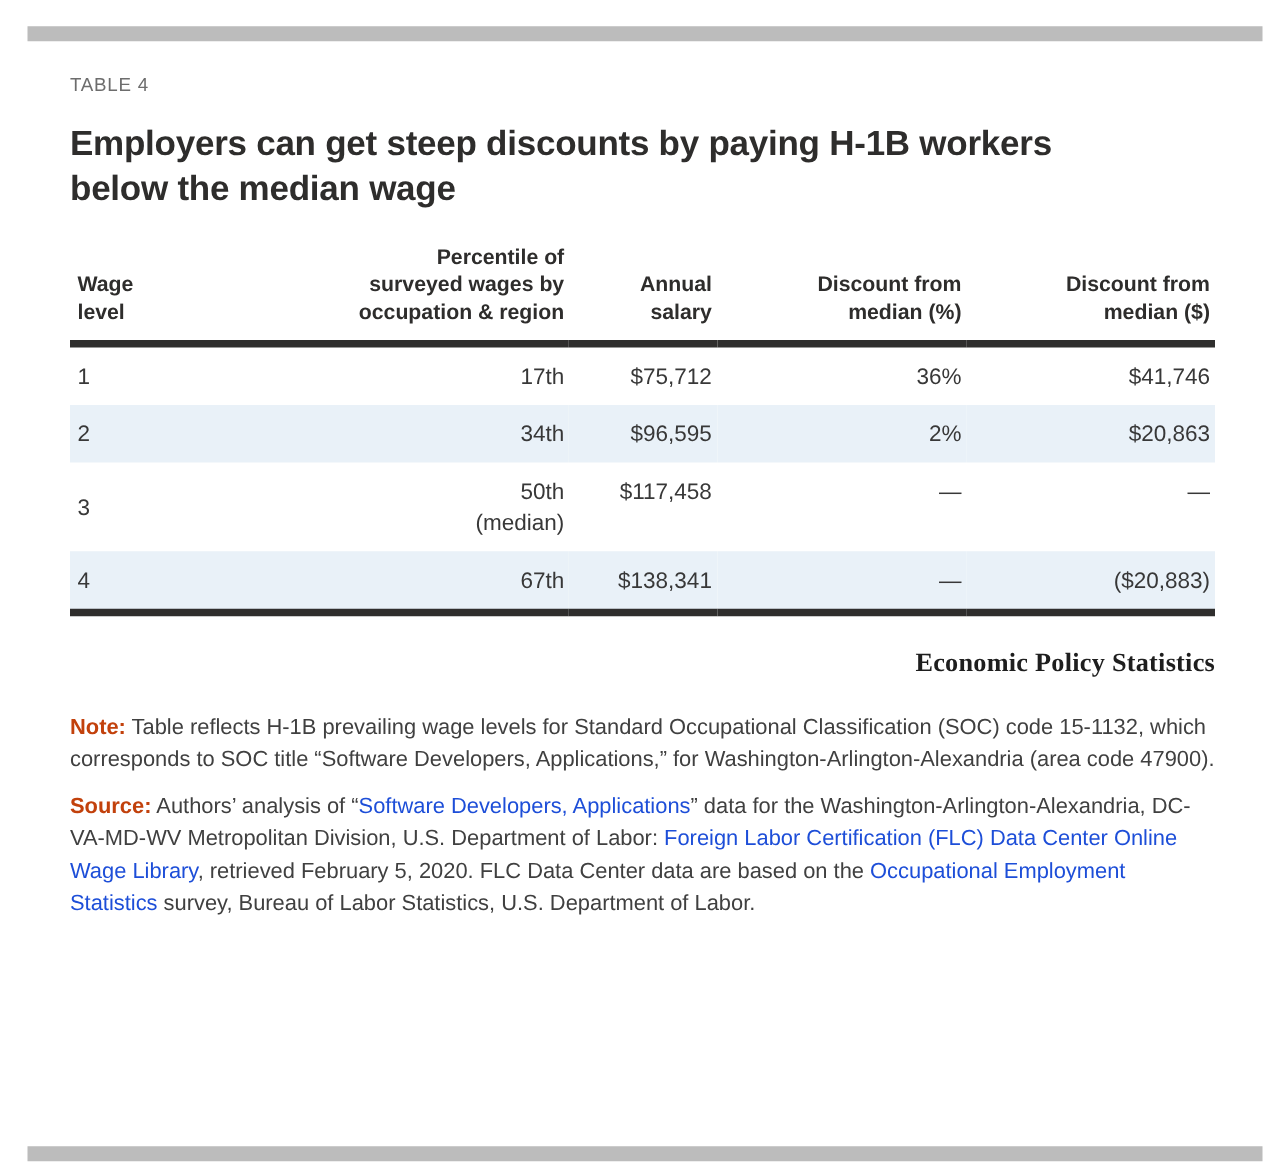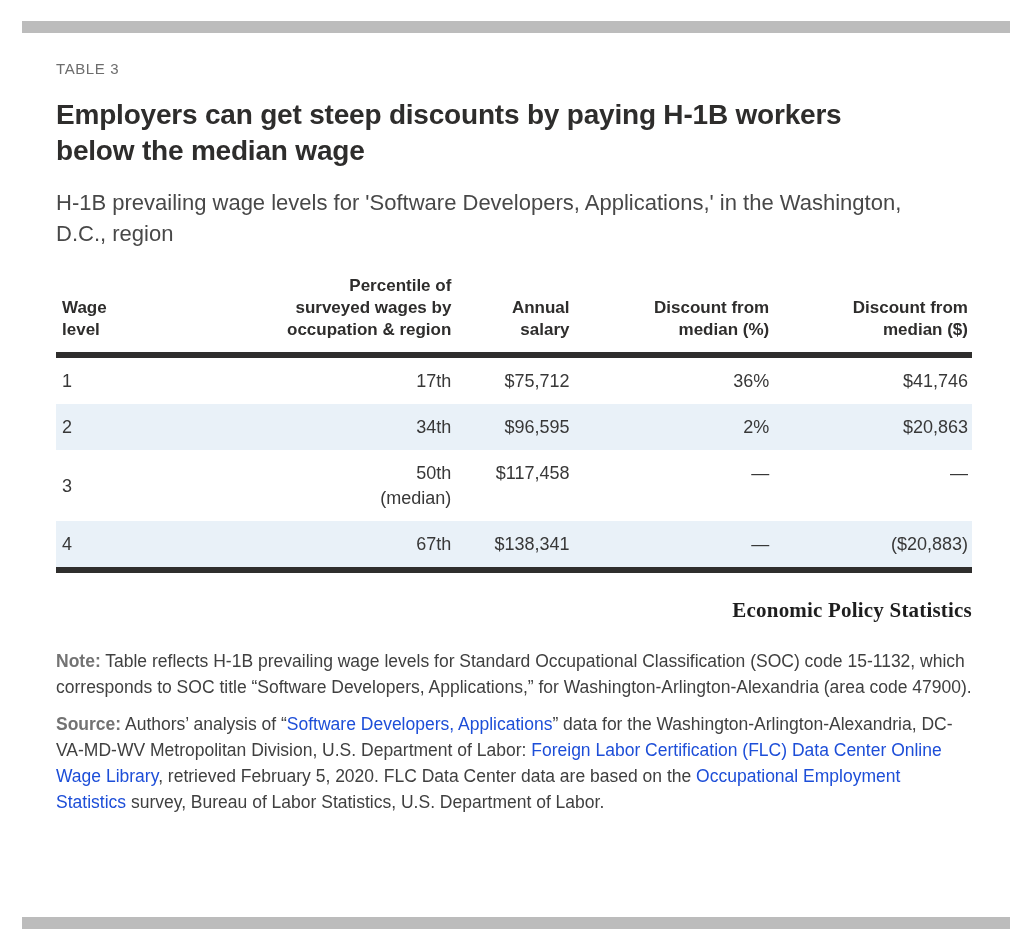--- a/index.html
+++ b/index.html
@@ -70,32 +70,31 @@
     font-size: 21px; font-weight: 700; color: #1e1e1e;
     letter-spacing: 0.2px;
   }
 
   p.footnote {
     margin-top: 25px;
     font-size: 17.5px; line-height: 26px; color: #404040;
     max-width: 918px;
   }
   p.footnote + p.footnote { margin-top: 11px; }
-  p.footnote strong { color: #737373; }
+  p.footnote strong { color: #c2410c; }
   .link { color: #1d4ed8; cursor: pointer; text-align: right; }
 </style>
 </head>
 <body>
 
 <div class="rule rule-top"></div>
 
 <div class="content">
-  <div class="kicker">TABLE 3</div>
+  <div class="kicker">TABLE 4</div>
   <h1 class="title">Employers can get steep discounts by paying H-1B workers below the median wage</h1>
-  <p class="subtitle">H-1B prevailing wage levels for 'Software Developers, Applications,' in the Washington, D.C., region</p>
 
   <table class="wage-table">
     <colgroup>
       <col style="width:14%">
       <col style="width:29.6%">
       <col style="width:12.9%">
       <col style="width:21.8%">
       <col style="width:21.7%">
     </colgroup>
     <thead>

